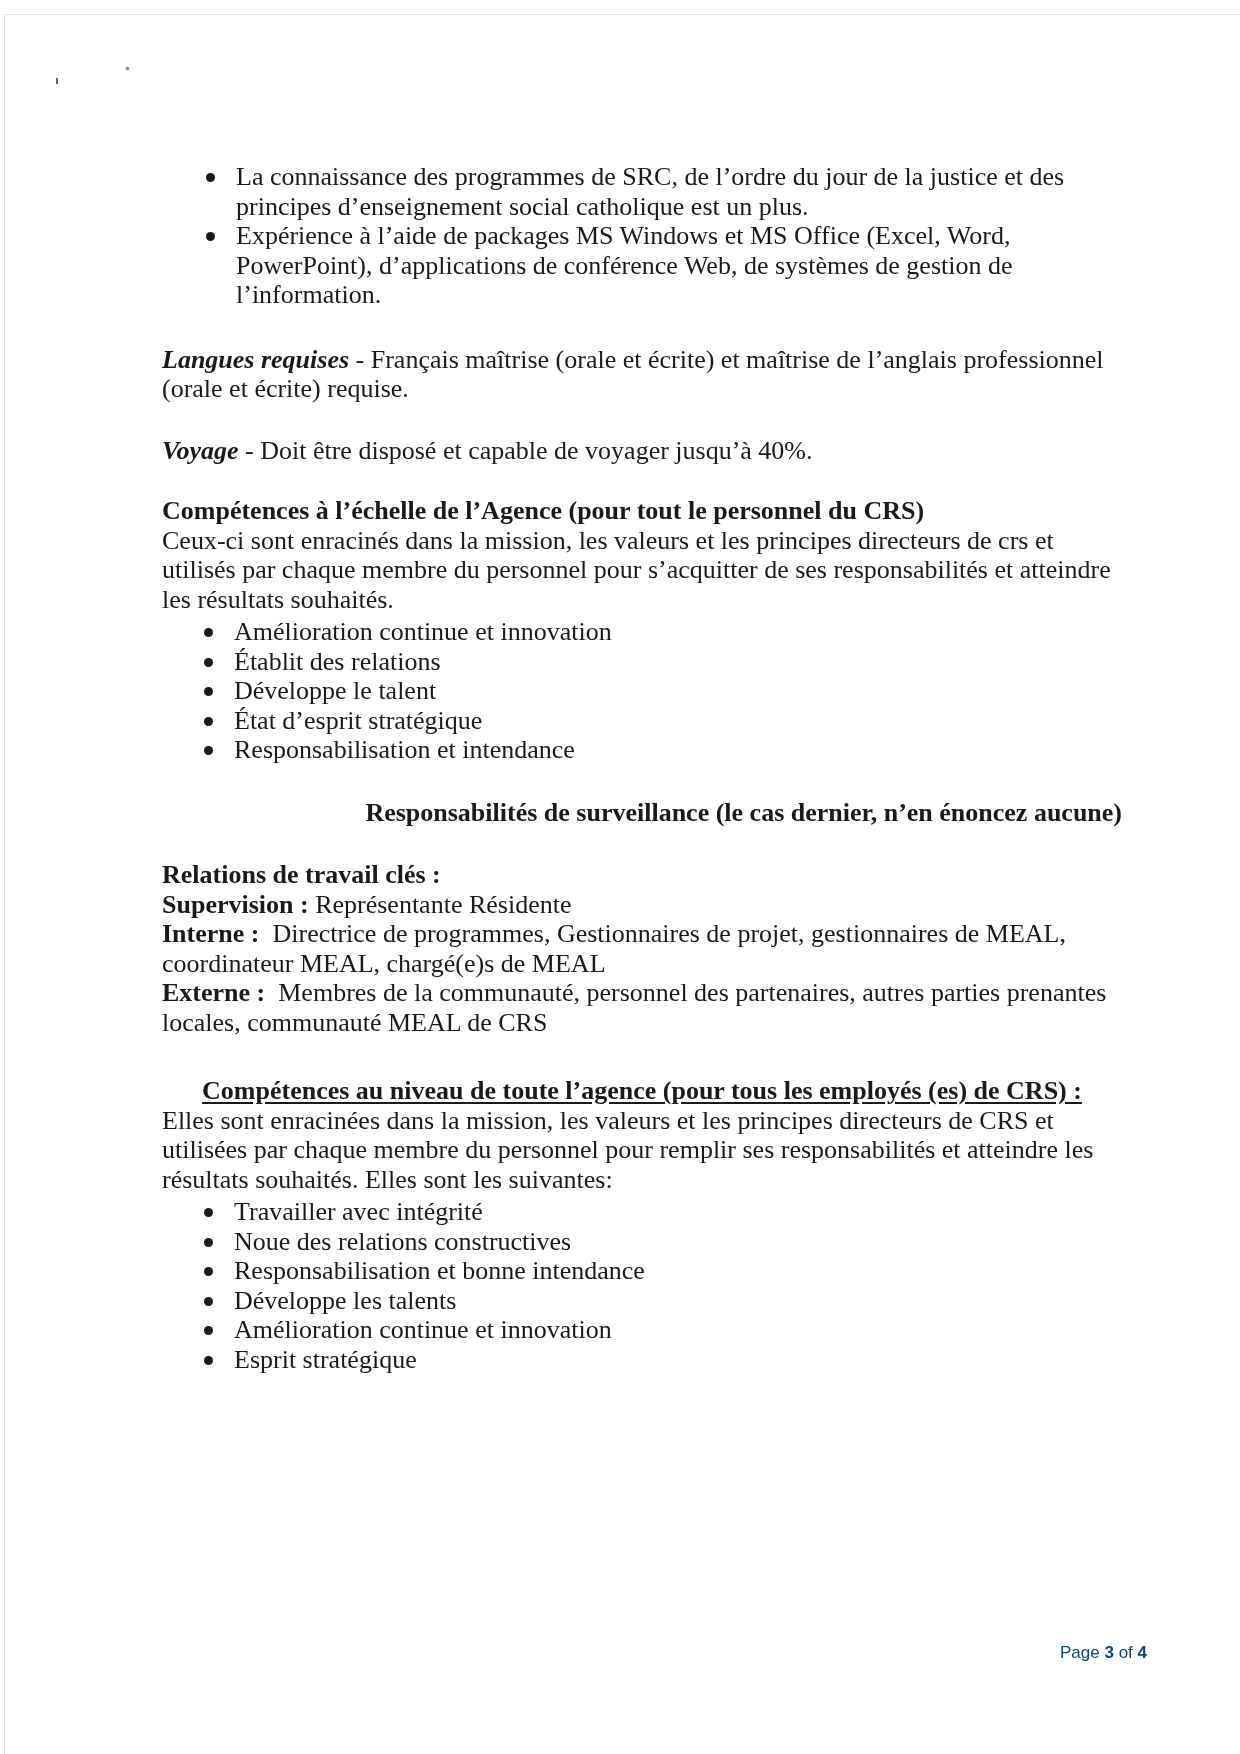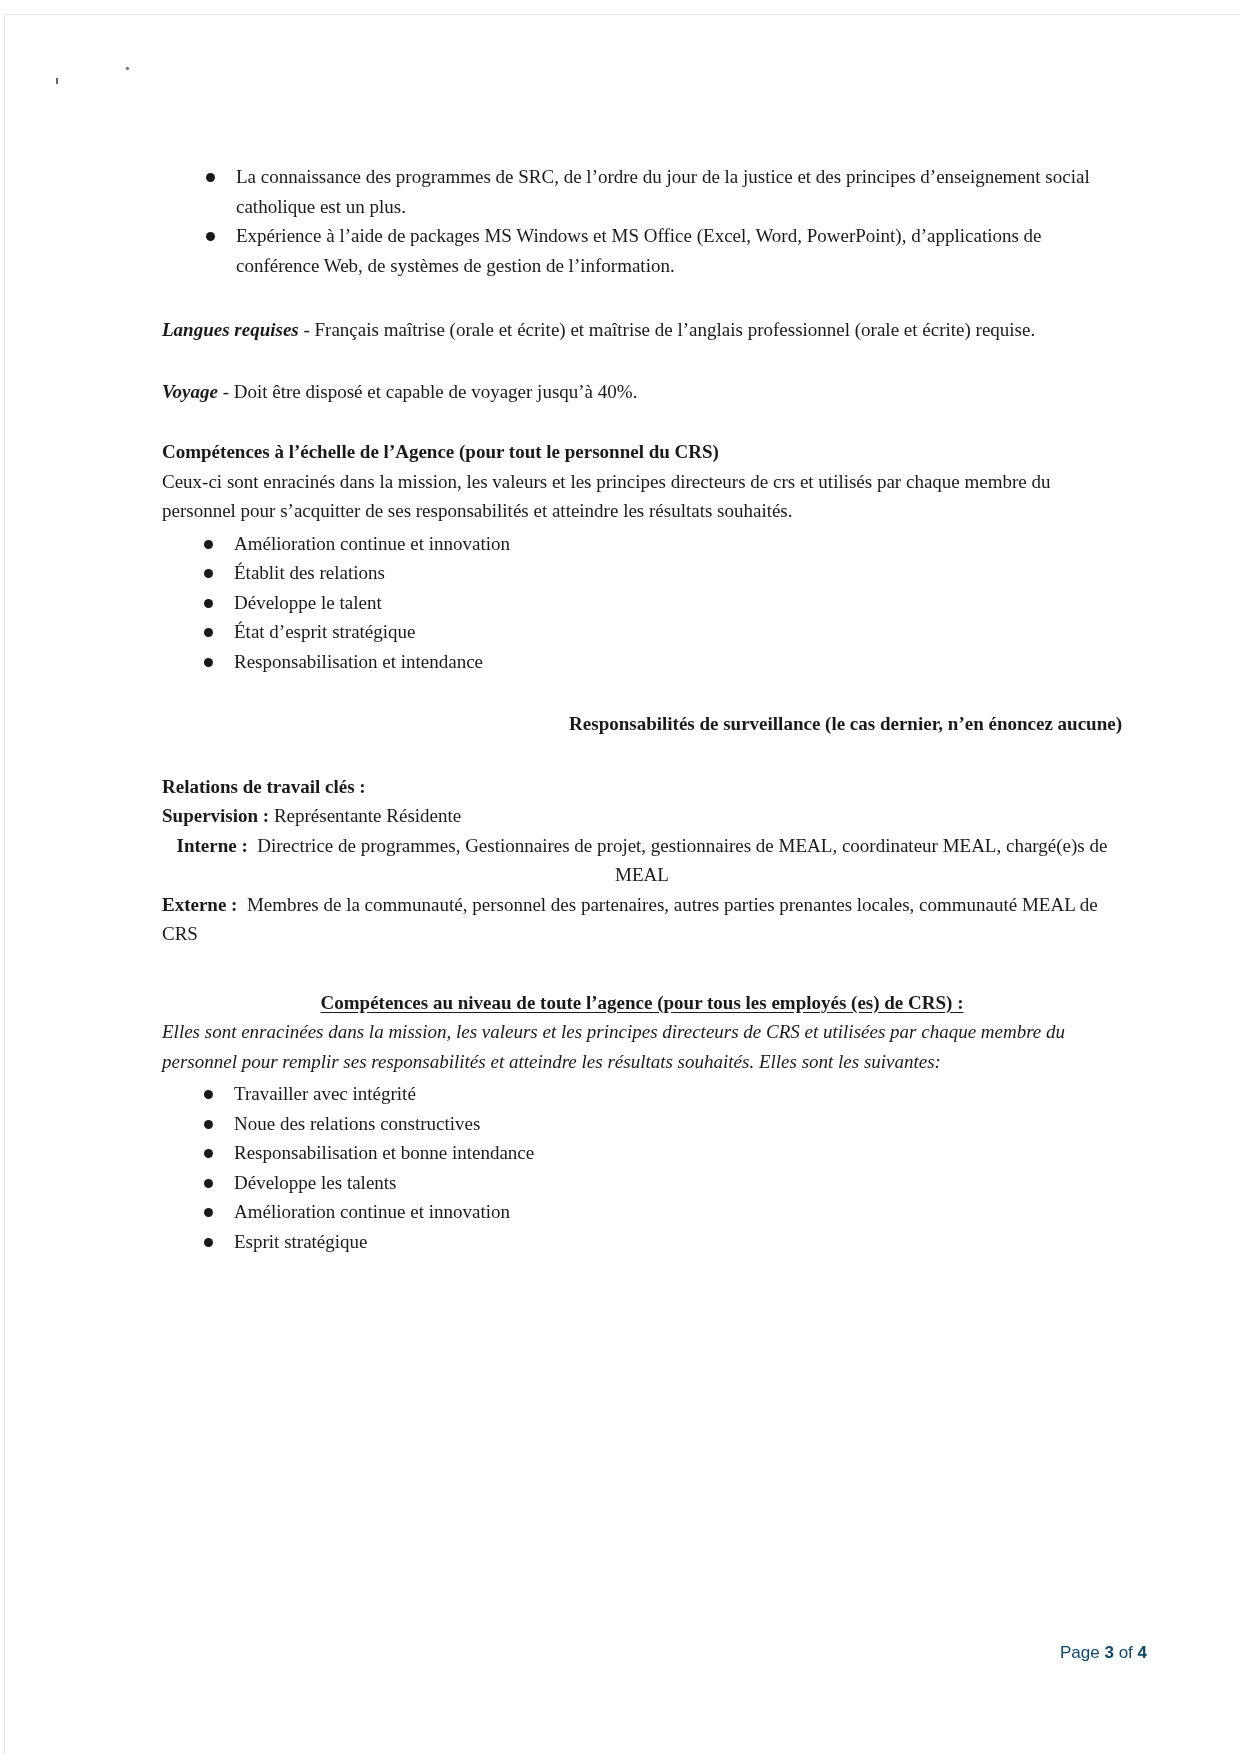--- a/index.html
+++ b/index.html
@@ -5,36 +5,36 @@
   html, body { margin: 0; padding: 0; background: #ffffff; }
   body {
     width: 1240px; height: 1754px; position: relative; overflow: hidden;
     font-family: "Liberation Serif", "DejaVu Serif", serif;
     color: #1a1a1a;
   }
   .scan-edge-top { position: absolute; left: 4px; top: 14px; width: 1236px; height: 1px; background: #e6e6e6; }
   .scan-edge-left { position: absolute; left: 4px; top: 14px; width: 1px; height: 1740px; background: #e2e2e2; }
   .speck1 { position: absolute; left: 56px; top: 78px; width: 2px; height: 6px; background: #666; }
   .speck2 { position: absolute; left: 126px; top: 67px; width: 3px; height: 3px; background: #777; transform: rotate(30deg); }
-  .content { position: absolute; left: 162px; top: 162px; width: 960px; font-size: 19px; line-height: 29.5px; }
+  .content { position: absolute; left: 162px; top: 162px; width: 960px; font-size: 26px; line-height: 29.5px; }
   ul { margin: 0; padding: 0; list-style: none; }
   li { position: relative; }
   li .bullet {
     position: absolute; width: 9px; height: 9px; border-radius: 50%; background: #1a1a1a;
   }
   .list-top li { padding-left: 74px; }
   .list-top li .bullet { left: 44px; top: 11px; }
   .list-comp li { padding-left: 72px; }
   .list-comp li .bullet { left: 42px; top: 11px; }
   .para { margin: 0; }
   .gap-lg { height: 29px; }
   .gap-md { height: 26px; }
   .b { font-weight: bold; }
   .bi { font-weight: bold; font-style: italic; }
-  .i { font-style: italic; }
+  .i { }
   .u { text-decoration: underline; text-underline-offset: 3px; }
   .footer {
     position: absolute; left: 1060px; top: 1643px;
     font-family: "Liberation Sans", "DejaVu Sans", sans-serif; font-size: 17px; color: #0c4a6e;
   }
 </style>
 </head>
 <body>
 
 <div class="scan-edge-top"></div>
@@ -71,21 +71,21 @@
   </ul>
 
   <div class="gap-lg"></div>
   <p class="para b" style="margin-top:4px;text-align:right;">Responsabilités de surveillance (le cas dernier, n’en énoncez aucune)</p>
 
   <div class="gap-lg"></div>
   <p class="para b" style="margin-top:4px;">Relations de travail clés :</p>
   <p class="para">
     <span class="b">Supervision :</span><span> Représentante Résidente</span>
   </p>
-  <p class="para" style="white-space:pre-wrap;text-align:center;"><span class="b">Interne :</span><span>  Directrice de programmes, Gestionnaires de projet, gestionnaires de MEAL, coordinateur MEAL, chargé(e)s de MEAL</span></p>
+  <p class="para" style="white-space:pre-wrap;"><span class="b">Interne :</span><span>  Directrice de programmes, Gestionnaires de projet, gestionnaires de MEAL, coordinateur MEAL, chargé(e)s de MEAL</span></p>
   <p class="para" style="white-space:pre-wrap;"><span class="b">Externe :</span><span>  Membres de la communauté, personnel des partenaires, autres parties prenantes locales, communauté MEAL de CRS</span></p>
 
   <div class="gap-lg"></div>
   <p class="para b u" style="margin-top:10px;text-align:center;">Compétences au niveau de toute l’agence (pour tous les employés (es) de CRS) :</p>
   <p class="para i">Elles sont enracinées dans la mission, les valeurs et les principes directeurs de CRS et utilisées par chaque membre du personnel pour remplir ses responsabilités et atteindre les résultats souhaités. Elles sont les suivantes:</p>
   <ul class="list-comp" style="margin-top:3px;">
     <li><span class="bullet"></span><span>Travailler avec intégrité</span></li>
     <li><span class="bullet"></span><span>Noue des relations constructives</span></li>
     <li><span class="bullet"></span><span>Responsabilisation et bonne intendance</span></li>
     <li><span class="bullet"></span><span>Développe les talents</span></li>

